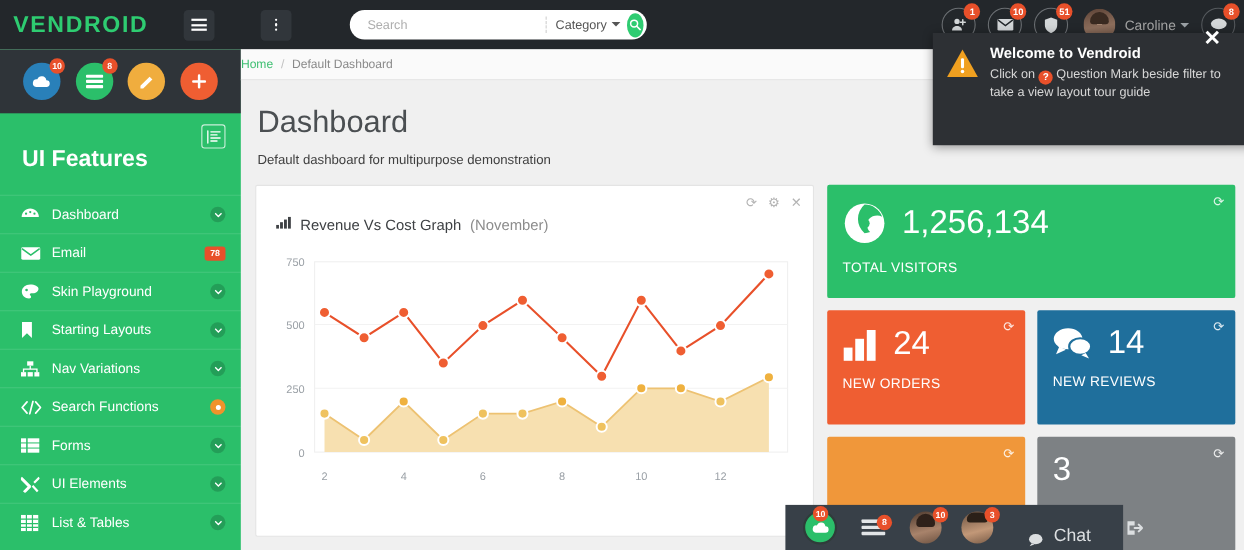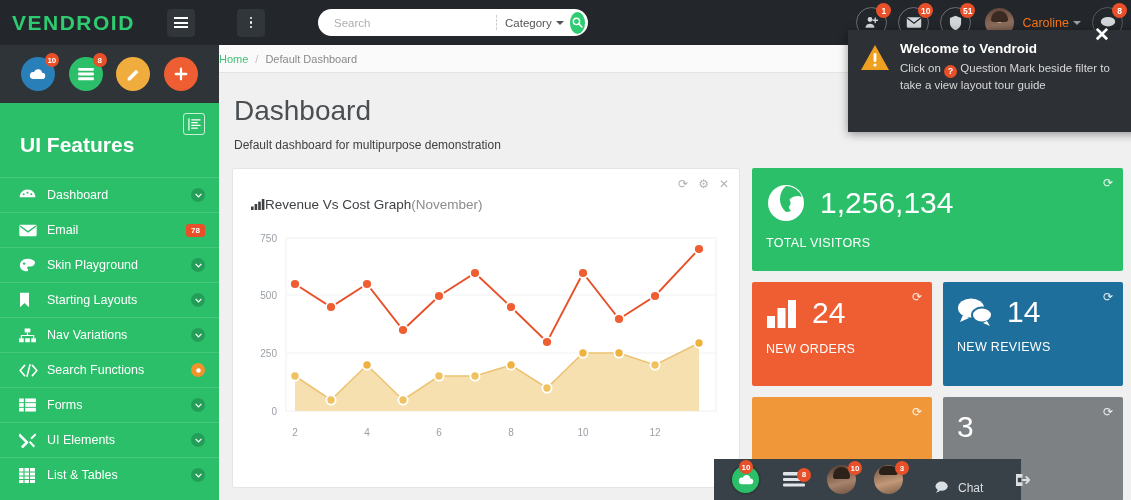--- a/index.html
+++ b/index.html
@@ -63,21 +63,21 @@
   .avatar-img {
     width: 29px; height: 29px; border-radius: 50%; margin-left: 14px;
     background: radial-gradient(circle at 50% 32%, #c9a48c 0 22%, transparent 23%),
                 linear-gradient(170deg,#5c4236,#8d6e5c 55%,#6b5244);
     overflow: hidden; position: relative;
   }
   .avatar-img::after {
     content:''; position:absolute; left:6px; top:3px; width:17px; height:11px;
     background:#3a2a21; border-radius: 9px 9px 3px 3px;
   }
-  .uname { color: #f97316; font-size: 12.5px; margin-left: 8px; cursor: pointer; }
+  .uname { color: #a3a3a3; font-size: 12.5px; margin-left: 8px; cursor: pointer; }
   .uname .caret { border-top-color:#9aa0a5; }
 
   
   .sidebar { position: absolute; top: 45px; left: 0; width: 219px; height: 455px; background: #2bbf6a; }
   .quick {
     height: 58px; background: #2f3439; display: flex; align-items: center;
     justify-content: space-around; padding: 0 14px;
   }
   .qbtn {
     position: relative; width: 34px; height: 34px; border-radius: 50%;
@@ -133,21 +133,21 @@
   }
   .filter-lb { font-size: 12px; color: #777; cursor: pointer; }
 
   .content { display: flex; padding: 0 13px; gap: 12px; }
   .card {
     background: #fff; border: 1px solid #e4e4e4; border-radius: 2px;
     width: 508px; height: 320px; position: relative;
   }
   .card-tools { position: absolute; right: 10px; top: 8px; display: flex; gap: 10px; color: #b4b4b4; font-size: 12px; }
   .card-tools span { cursor: pointer; }
-  .card-title { padding: 28px 0 0 18px; font-size: 13.5px; color: #3e4144; display:flex; align-items:center; }
+  .card-title { padding: 28px 0 0 18px; font-size: 13.5px; color: #3e4144; display:flex; align-items:flex-start; gap:8px;}
   .card-title em { font-style: normal; color: #8c8c8c; }
   .chart-wrap { position: relative; margin: 12px 9px 0 0; }
 
   .stats { display: flex; flex-direction: column; gap: 11px; width: 371px; }
   .stat-row { display: flex; gap: 11px; }
   .tile { position: relative; border-radius: 2px; color: #fff; padding: 15px 14px 13px; }
   .tile .refresh { position: absolute; right: 10px; top: 8px; font-size: 12px; opacity: .85; cursor: pointer; }
   .tile .num { font-size: 30px; font-weight: normal; line-height: 1; }
   .tile .lb { font-size: 12.5px; margin-top: 13px; letter-spacing: .3px; }
   .tile-top { display: flex; align-items: center; gap: 14px; }
@@ -188,21 +188,21 @@
     position: absolute; top: -4px; right: -6px; min-width: 14px; height: 14px; border-radius: 7px;
     background: #e8502a; color: #fff; font-size: 8px; display: flex; align-items: center;
     justify-content: center; font-weight: bold; padding: 0 2px;
   }
   .cb-sep { width: 1px; height: 41px; background: #47505a; }
   .cb-av { width: 29px; height: 29px; border-radius: 50%; overflow: hidden; position: relative; }
   .cb-av.f { background: linear-gradient(165deg,#4e3a2e,#a8836b 60%,#6d5241); }
   .cb-av.f::after { content:''; position:absolute; left:6px; top:2px; width:17px; height:12px; background:#2e211a; border-radius:9px 9px 3px 3px;}
   .cb-av.m { background: linear-gradient(165deg,#6b5140,#c29878 60%,#7a5c47); }
   .cb-av.m::after { content:''; position:absolute; left:5px; top:1px; width:19px; height:9px; background:#2b2018; border-radius:9px 9px 4px 4px;}
-  .cb-chat { color: #dcdfe1; font-size: 12px; display: flex; align-items: flex-start; gap: 8px; padding: 0 16px; cursor:pointer;margin-top:16px;}
+  .cb-chat { color: #dcdfe1; font-size: 16px; display: flex; align-items: flex-end; gap: 8px; padding: 0 16px; cursor:pointer;margin-top:16px;}
   .cb-out { color: #dcdfe1; padding: 0 16px; cursor: pointer; }
 
   svg { display: block; }
 </style>
 </head>
 <body>
 
 <div class="app">
 
   <div class="topbar">

